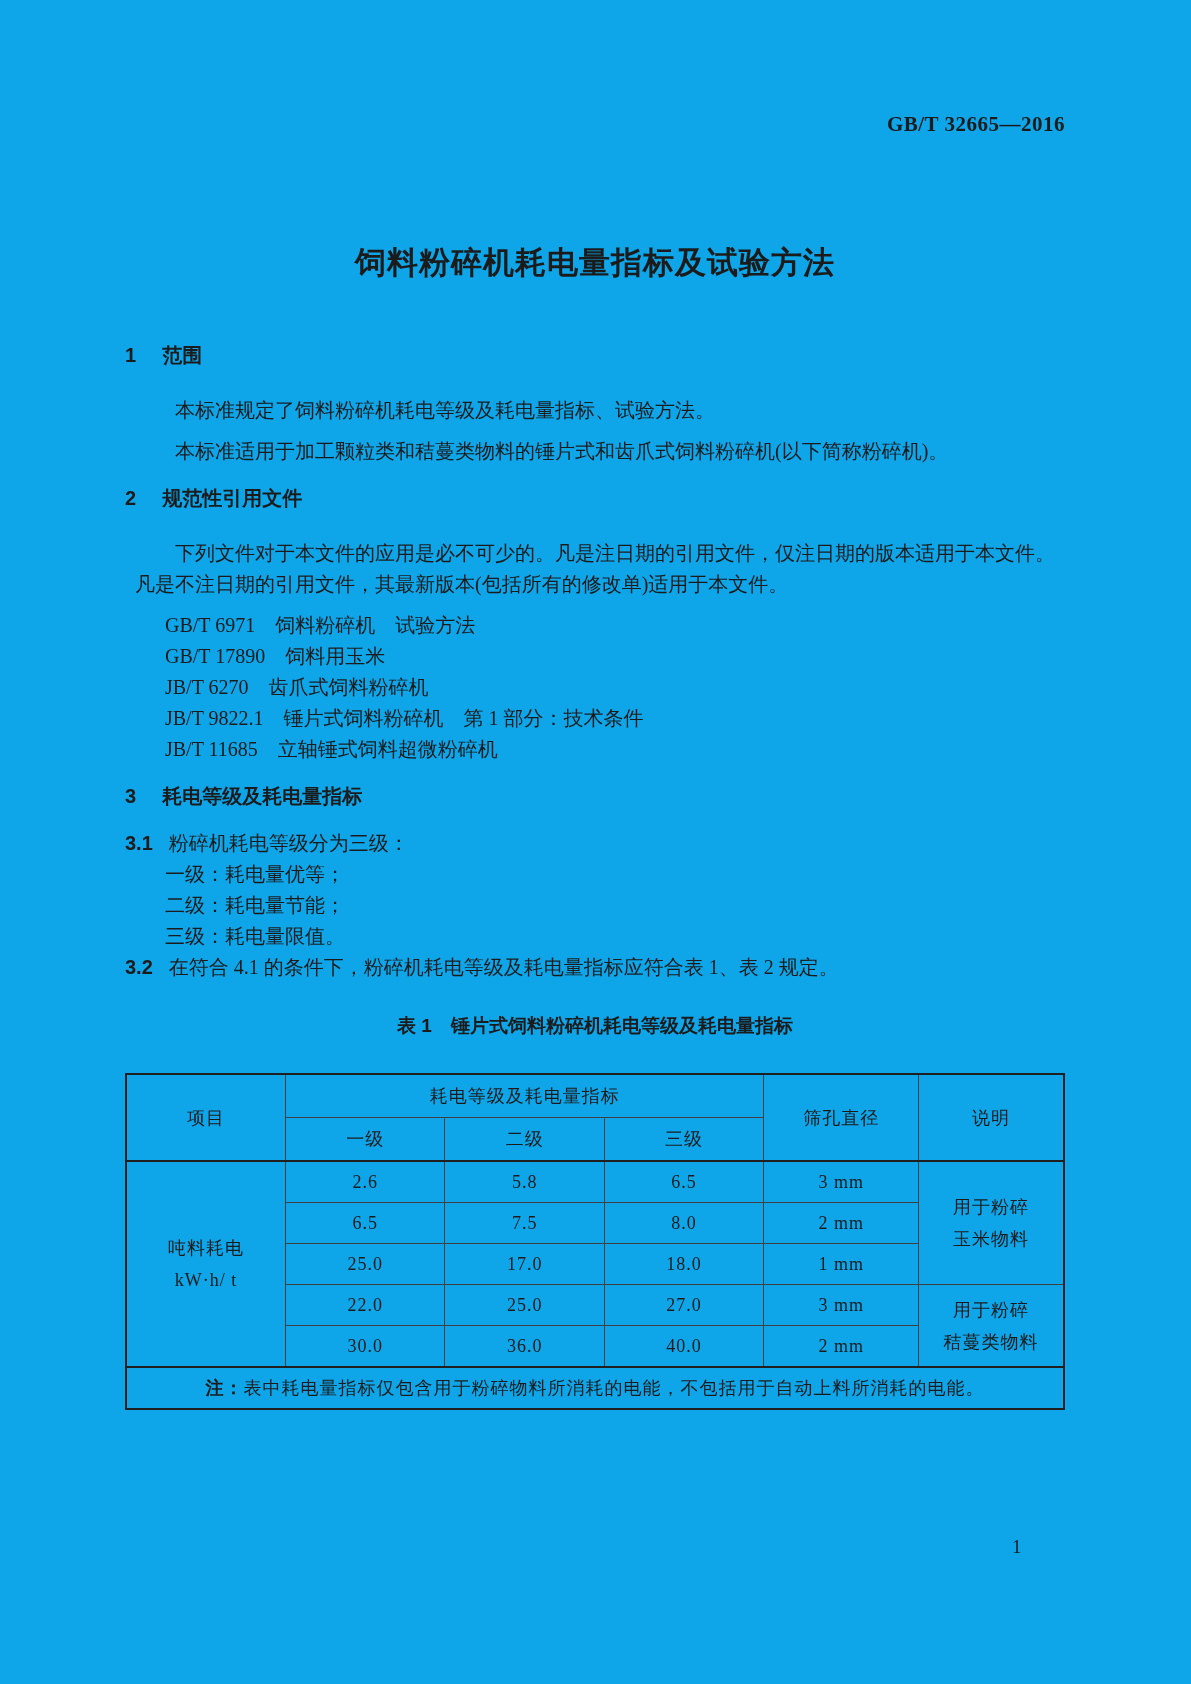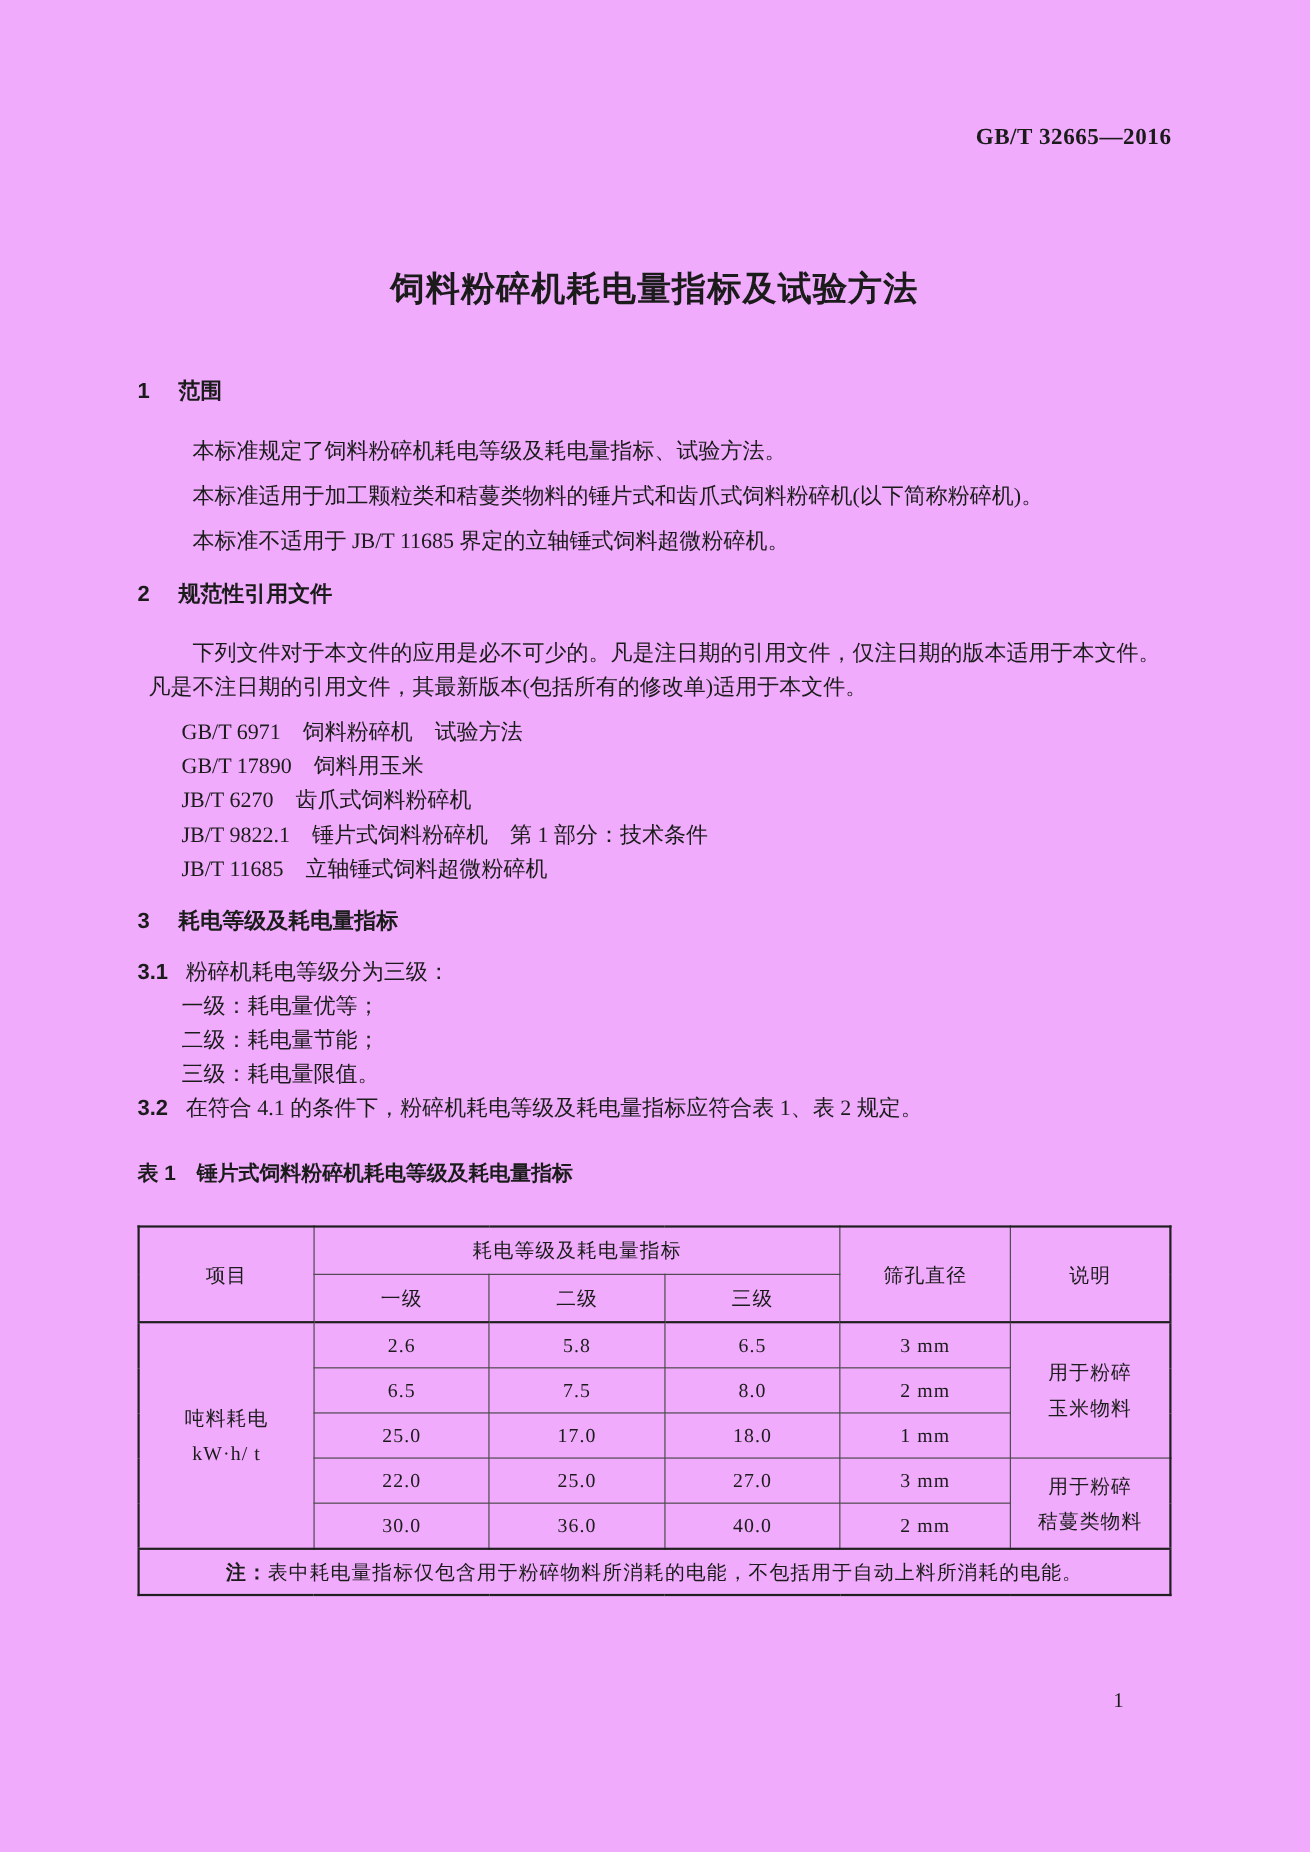--- a/index.html
+++ b/index.html
@@ -1,20 +1,20 @@
 <!DOCTYPE html>
 <html><head>
 <meta charset="utf-8">
 <style>
   html,body { margin:0; padding:0; background:#e8e8e8; }
   .page {
     position:relative;
     width:1191px; height:1684px;
     margin:0 auto;
-    background:#f0abfc;
+    background:#0ea5e9;
     color:#1b1b1b;
     font-family:"Liberation Serif","DejaVu Serif",serif;
     overflow:hidden;
   }
   .content { position:absolute; left:125px; top:0; width:940px; }
 
   .doc-number {
     margin-top:112px;
     text-align:right;
     font-weight:700;
@@ -60,20 +60,21 @@
   .clause-num {
     font-family:"Liberation Sans","DejaVu Sans",sans-serif;
     font-weight:700;
     margin-right:16px;
   }
   .clause-31 { margin-top:18px; }
   .level-line { font-size:20px; line-height:31px; padding-left:2em; }
 
   .table-caption {
     margin-top:30px;
+    text-align:center;
     font-family:"Liberation Sans","DejaVu Sans",sans-serif;
     font-weight:700;
     font-size:19px;
   }
 
   table.t1 {
     width:100%;
     margin-top:34px;
     border-collapse:collapse;
     table-layout:fixed;
@@ -118,21 +119,20 @@
 
     <div class="doc-number">GB/T 32665—2016</div>
 
     <div class="doc-title">饲料粉碎机耗电量指标及试验方法</div>
 
     <div class="sec-heading sh-1">
       <span class="sec-num">1</span><span>范围</span>
     </div>
     <p class="body-para first-para">本标准规定了饲料粉碎机耗电等级及耗电量指标、试验方法。</p>
     <p class="body-para">本标准适用于加工颗粒类和秸蔓类物料的锤片式和齿爪式饲料粉碎机(以下简称粉碎机)。</p>
-    <p class="body-para">本标准不适用于 JB/T 11685 界定的立轴锤式饲料超微粉碎机。</p>
 
     <div class="sec-heading sh-2">
       <span class="sec-num">2</span><span>规范性引用文件</span>
     </div>
     <p class="body-para first-para">下列文件对于本文件的应用是必不可少的。凡是注日期的引用文件，仅注日期的版本适用于本文件。凡是不注日期的引用文件，其最新版本(包括所有的修改单)适用于本文件。</p>
     <div>
       <div class="ref-line">GB/T 6971　饲料粉碎机　试验方法</div>
       <div class="ref-line">GB/T 17890　饲料用玉米</div>
       <div class="ref-line">JB/T 6270　齿爪式饲料粉碎机</div>
       <div class="ref-line">JB/T 9822.1　锤片式饲料粉碎机　第 1 部分：技术条件</div>

